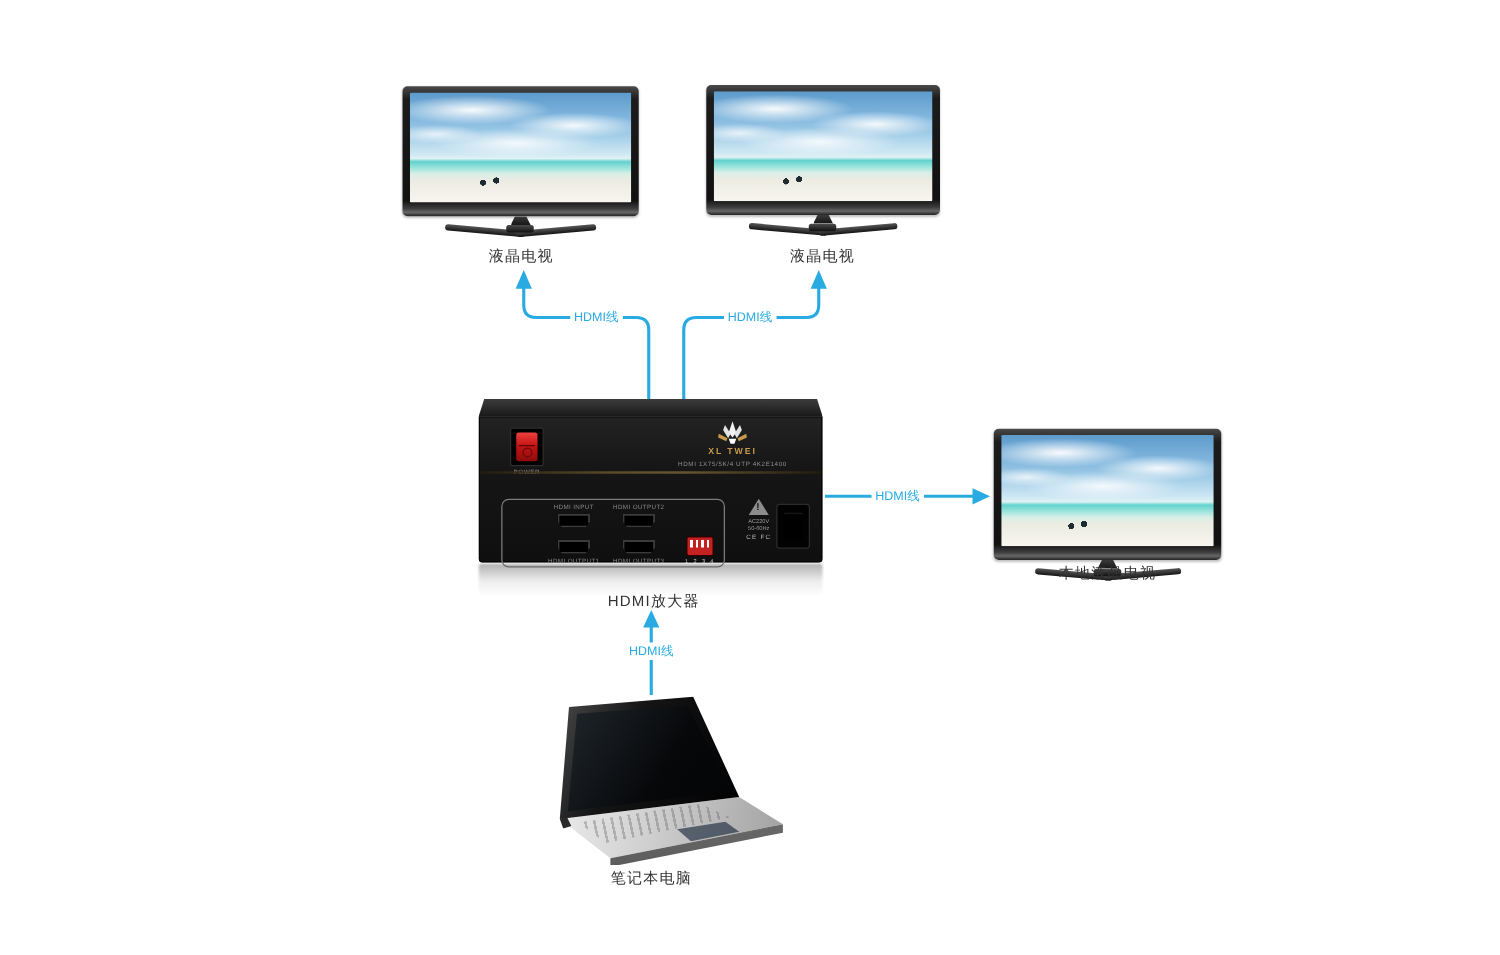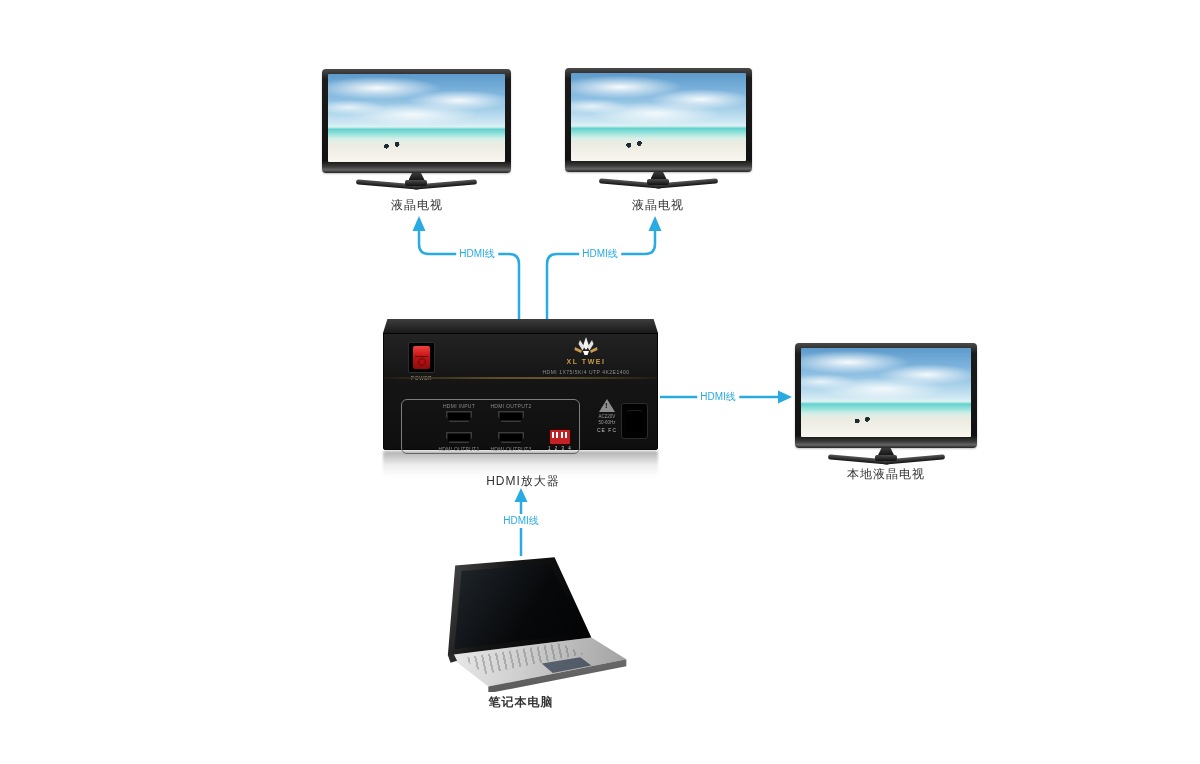--- a/index.html
+++ b/index.html
@@ -185,21 +185,21 @@
     <div class="tv-frame" style="height:105px;">
       <div class="tv-screen"></div>
     </div>
     <div class="tv-neck"></div>
     <div class="tv-base">
       <div class="leg-left"></div>
         <div class="leg-right"></div>
         <div class="hub"></div>
     </div>
   </div>
-  <span class="device-label" style="left:886px; top:466px;">本地液晶电视</span>
+  <span class="device-label" style="left:886px; top:450px;">本地液晶电视</span>
 
   <div class="amp">
     <div class="amp-topface"></div>
     <div class="amp-front">
       <div class="power-switch">
         <div class="power-rocker"></div>
       </div>
       <span class="power-word">POWER</span>
 
       <div class="brand-block">
@@ -247,15 +247,15 @@
 
   <div class="laptop">
     <div class="lap-part lap-base"></div>
     <div class="lap-part lap-front"></div>
     <div class="lap-part lap-keys"></div>
     <div class="lap-part lap-touchpad"></div>
     <div class="lap-part lap-hinge"></div>
     <div class="lap-part lap-lid"></div>
     <div class="lap-part lap-screen"></div>
   </div>
-  <span class="device-label" style="left:521px; top:694px;font-weight:bold;">笔记本电脑</span>
+  <span class="device-label" style="left:521px; top:694px;">笔记本电脑</span>
 
 </div>
 
 </body></html>

